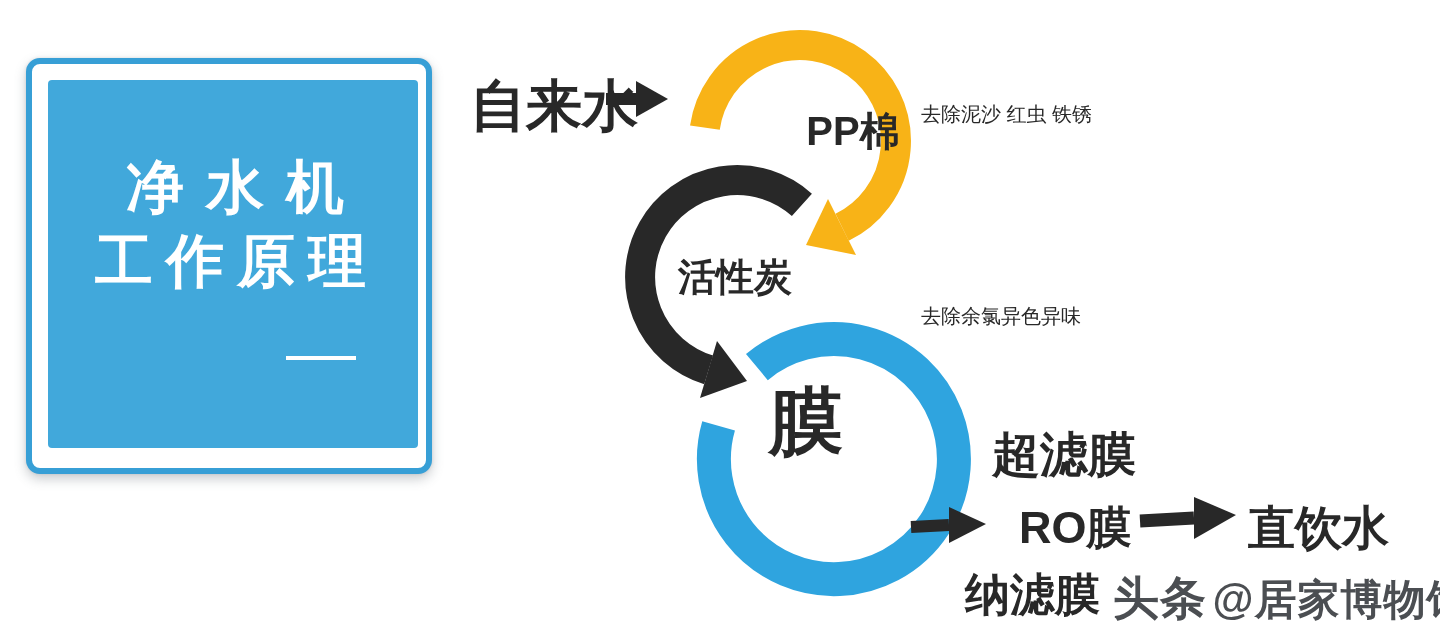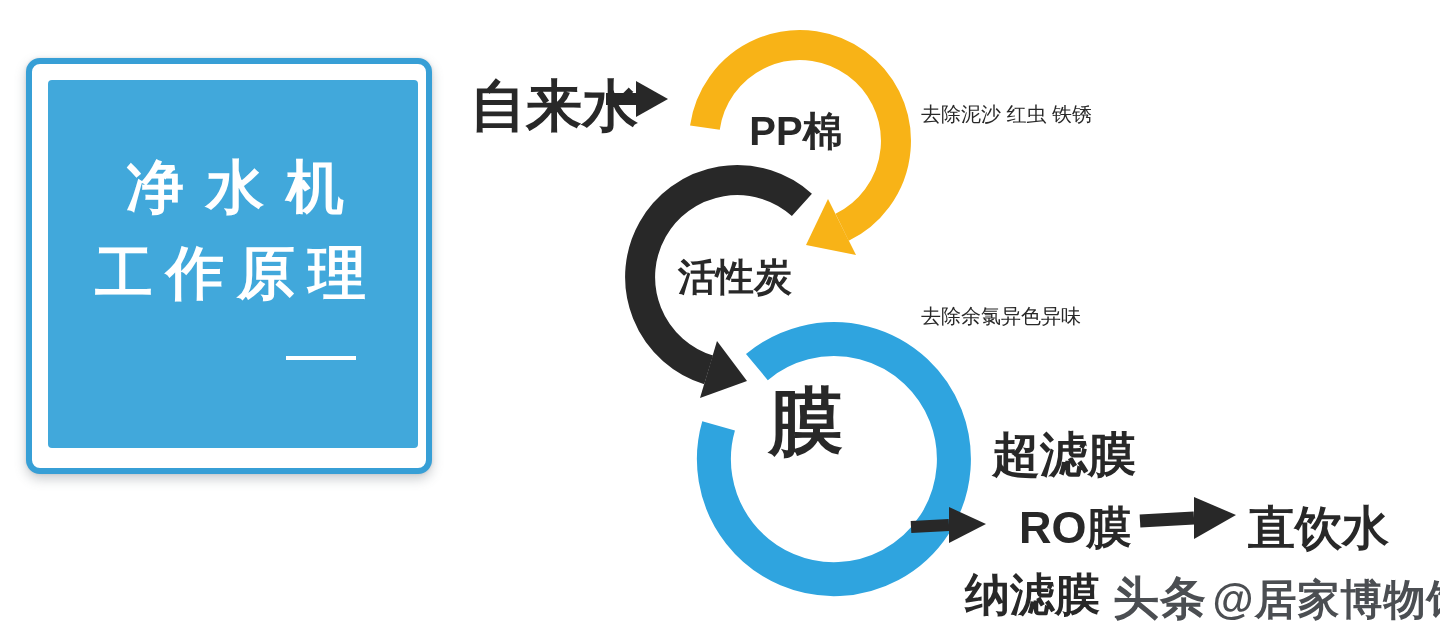--- a/index.html
+++ b/index.html
@@ -18,40 +18,40 @@
   .title-card-inner{
     position:absolute;left:16px;top:16px;width:370px;height:368px;
     background:var(--card-fill,#41A8DB);border-radius:4px;
   }
   .title-line{
     position:absolute;left:0;right:0;text-align:center;
     color:var(--card-text,#fff);font-weight:800;font-size:58px;line-height:1;
     white-space:nowrap;
   }
   .title-line1{top:78px;letter-spacing:22px;padding-left:26px;}
-  .title-line2{top:164px;letter-spacing:13px;padding-left:8px;}
+  .title-line2{top:152px;letter-spacing:13px;padding-left:8px;}
   .title-dash{
     position:absolute;left:238px;top:276px;width:70px;height:4px;
     background:var(--card-text,#fff);
   }
   
   svg.flow-art{position:absolute;left:0;top:0;}
   .ring{fill:none;stroke-linecap:butt;}
   .ring-pp{stroke:var(--stage-pp,#F8B317);stroke-width:30px;}
   .head-pp{fill:var(--stage-pp,#F8B317);}
   .ring-carbon{stroke:var(--stage-carbon,#282828);stroke-width:30px;}
   .head-carbon{fill:var(--stage-carbon,#282828);}
   .ring-membrane{stroke:var(--stage-membrane,#2FA4DF);stroke-width:34px;}
   .arrow-shaft{stroke:var(--ink,#282828);fill:none;}
   .arrow-head{fill:var(--ink,#282828);}
   
   .lbl{position:absolute;font-weight:800;white-space:nowrap;line-height:1;}
   .lbl-input{left:470px;top:78px;font-size:56px;}
   .lbl-stage{transform:translate(-50%,-50%);}
-  .lbl-pp{left:796px;top:131px;font-size:40px;}
+  .lbl-pp{left:853px;top:131px;font-size:40px;}
   .lbl-carbon{left:735px;top:277px;font-size:38px;}
   .lbl-membrane{left:806px;top:422px;font-size:74px;}
   .lbl-note{font-weight:400;font-size:20px;}
   .lbl-note1{left:921px;top:104px;}
   .lbl-note2{left:921px;top:259px;margin-top:47px;}
   .lbl-m1{left:992px;top:431px;font-size:48px;}
   .lbl-m2{left:997px;top:505px;font-size:45px;margin-left:22px;}
   .lbl-m3{left:965px;top:572px;font-size:45px;}
   .lbl-output{left:1248px;top:504px;font-size:47px;}
   

